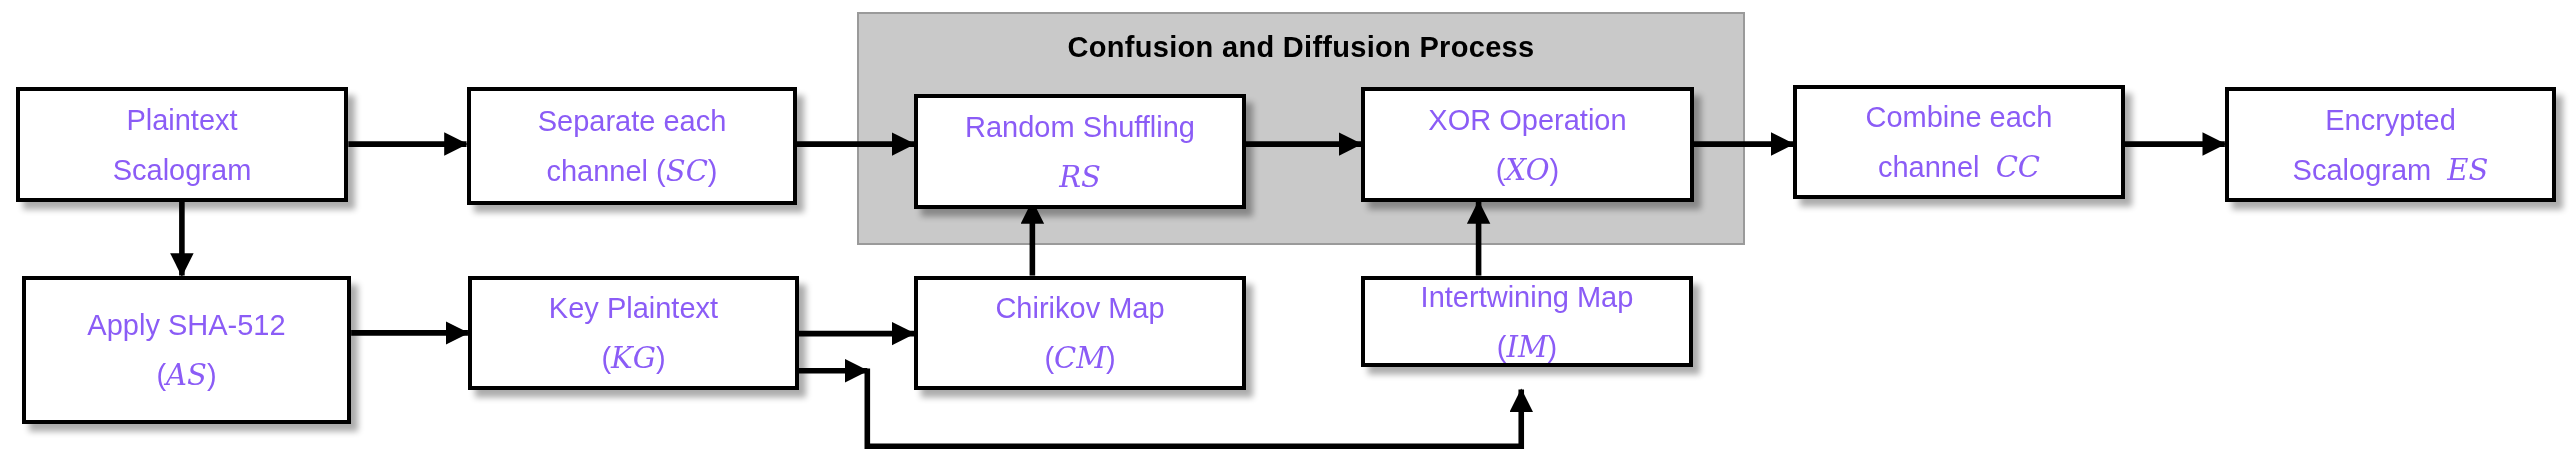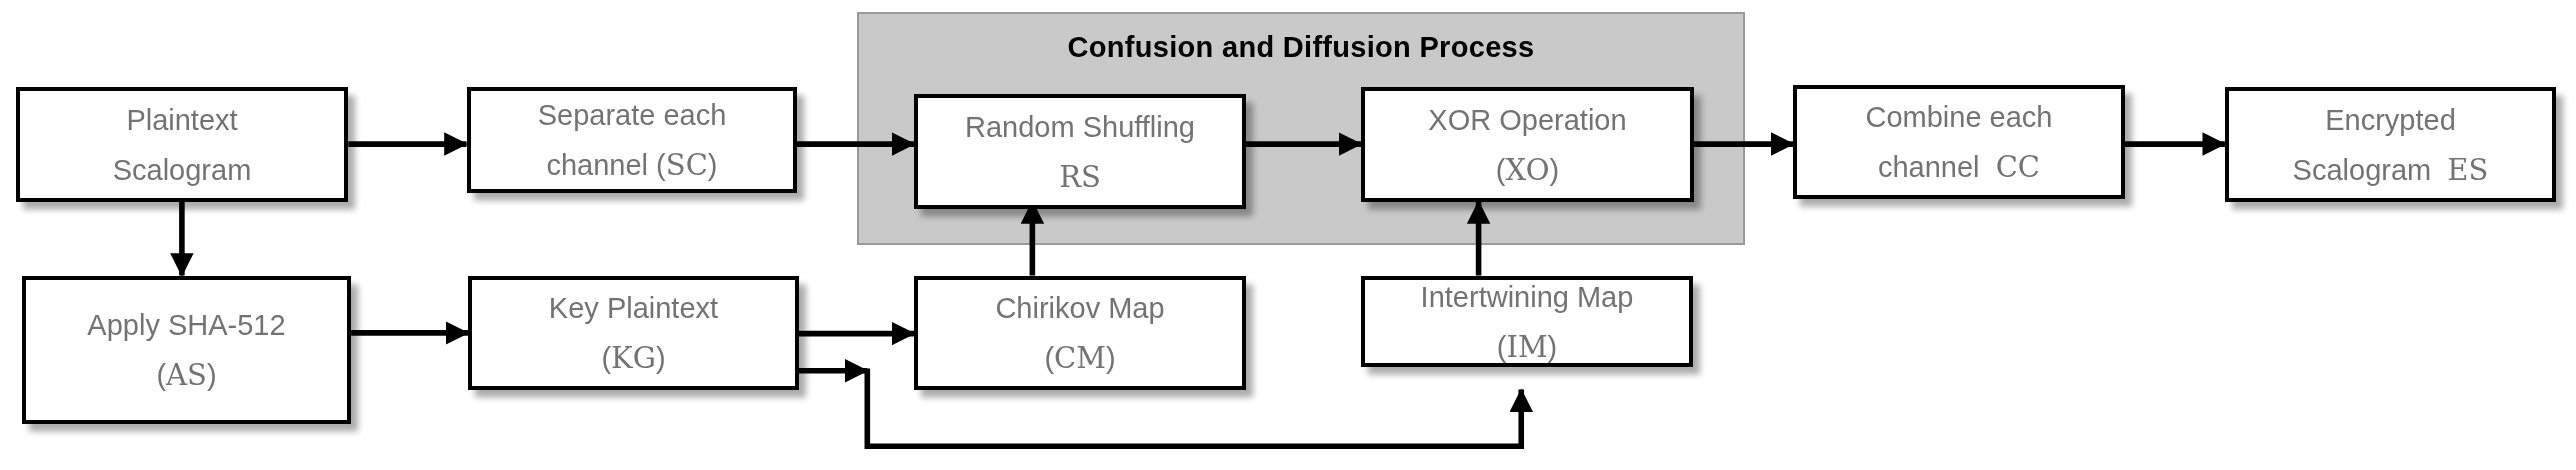--- a/index.html
+++ b/index.html
@@ -29,25 +29,26 @@
     position:absolute;
     box-sizing:border-box;
     background:#ffffff;
     border:4.9px solid #000000;
     box-shadow:7px 7.7px 6.3px rgba(0,0,0,0.33);
     display:flex;flex-direction:column;
     align-items:center;justify-content:center;
     z-index:3;
   }
   .bline{
-    font-size:29px;color:#737373;line-height:50px;
+    font-size:29px;color:#8b5cf6;line-height:50px;
     white-space:pre;text-align:center;
   }
   .math{
     font-family:"DejaVu Serif",serif;
+    font-style:italic;
     font-size:29px;
   }
   svg.wires{position:absolute;left:0;top:0;z-index:2;}
 </style>
 </head>
 <body>
 
 <div class="canvas">
 
   <div class="panel">
@@ -74,21 +75,21 @@
       <line x1="1476" y1="394" x2="1476" y2="288" marker-end="url(#ah)"></line>
       <line x1="2114" y1="394" x2="2114" y2="288" marker-end="url(#ah)"></line>
     </g>
   </svg>
 
   <div class="box" style="left:16px;top:87px;width:332px;height:115px">
     <div class="bline">Plaintext</div>
     <div class="bline"><span>Scalogram</span><span class="math"></span><span></span></div>
   </div>
 
-  <div class="box" style="left:467px;top:87px;width:330px;height:106px">
+  <div class="box" style="left:467px;top:87px;width:330px;height:118px">
     <div class="bline">Separate each</div>
     <div class="bline"><span>channel (</span><span class="math">SC</span><span>)</span></div>
   </div>
 
   <div class="box" style="left:914px;top:94px;width:332px;height:115px">
     <div class="bline">Random Shuffling</div>
     <div class="bline"><span></span><span class="math">RS</span><span></span></div>
   </div>
 
   <div class="box" style="left:1361px;top:87px;width:333px;height:115px">

